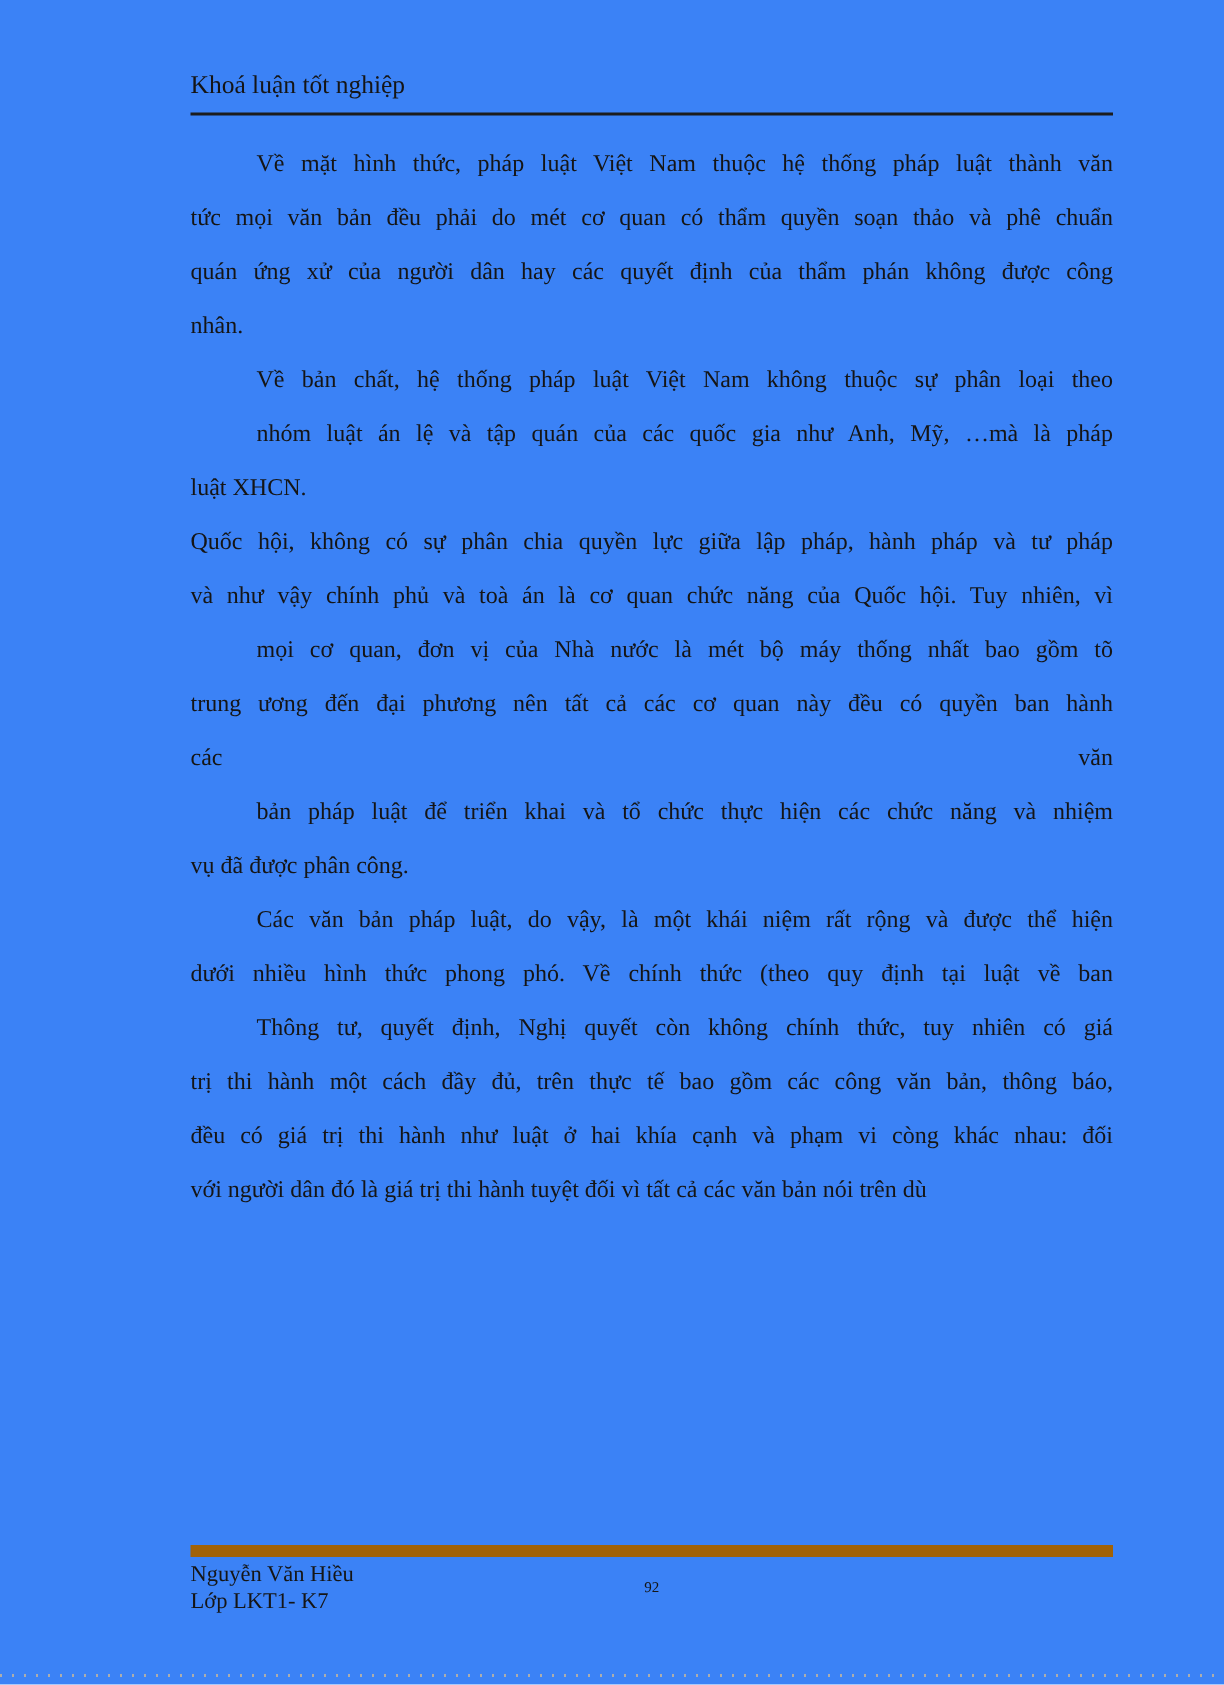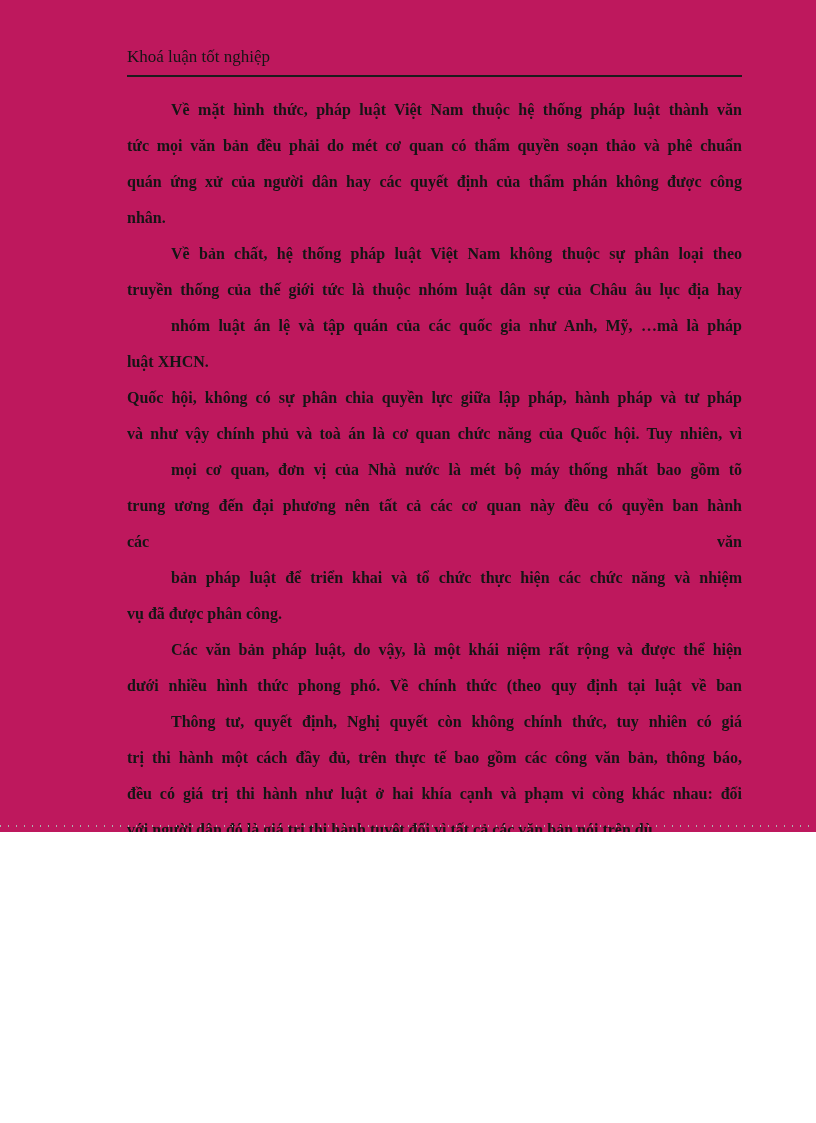--- a/index.html
+++ b/index.html
@@ -3,41 +3,40 @@
 <meta charset="utf-8">
 <style>
   html, body {
     margin: 0;
     padding: 0;
     background: #ffffff;
   }
   .page {
     position: relative;
     width: 816px;
-    height: 832px;
-    background: #be185d;
+    height: 1123px;
+    background: #3b82f6;
     font-family: "Liberation Serif", "DejaVu Serif", serif;
     color: #151515;
     overflow: hidden;
   }
   .content {
     position: absolute;
     left: 127px;
     right: 74px;
     top: 46px;
   }
   .header {
     font-size: 17px;
     line-height: 22px;
     padding-bottom: 7px;
     border-bottom: 2px solid #1c1c1c;
   }
   .doc-body {
     padding-top: 15px;
-    font-weight: bold;
   }
   .line {
     height: 36px;
     line-height: 36px;
     font-size: 16px;
     overflow: hidden;
     white-space: nowrap;
     text-align: left;
   }
   .line.justify {
@@ -88,21 +87,20 @@
     <div class="header">
       <span>Khoá luận tốt nghiệp</span>
     </div>
 
     <div class="doc-body" id="doc-body">
         <div class="line justify indent">Về mặt hình thức, pháp luật Việt Nam thuộc hệ thống pháp luật thành văn</div>
         <div class="line justify">tức mọi văn bản đều phải do mét cơ quan có thẩm quyền soạn thảo và phê chuẩn</div>
         <div class="line justify">quán ứng xử của người dân hay các quyết định của thẩm phán không được công</div>
         <div class="line">nhân.</div>
         <div class="line justify indent">Về bản chất, hệ thống pháp luật Việt Nam không thuộc sự phân loại theo</div>
-        <div class="line justify">truyền thống của thế giới tức là thuộc nhóm luật dân sự của Châu âu lục địa hay</div>
         <div class="line justify indent">nhóm luật án lệ và tập quán của các quốc gia như Anh, Mỹ, …mà là pháp</div>
         <div class="line">luật XHCN.</div>
         <div class="line justify">Quốc hội, không có sự phân chia quyền lực giữa lập pháp, hành pháp và tư pháp</div>
         <div class="line justify">và như vậy chính phủ và toà án là cơ quan chức năng của Quốc hội. Tuy nhiên, vì</div>
         <div class="line justify indent">mọi cơ quan, đơn vị của Nhà nước là mét bộ máy thống nhất bao gồm tõ</div>
         <div class="line justify">trung ương đến đại phương nên tất cả các cơ quan này đều có quyền ban hành</div>
         <div class="line justify">các văn</div>
         <div class="line justify indent">bản pháp luật để triển khai và tổ chức thực hiện các chức năng và nhiệm</div>
         <div class="line">vụ đã được phân công.</div>
         <div class="line justify indent">Các văn bản pháp luật, do vậy, là một khái niệm rất rộng và được thể hiện</div>

